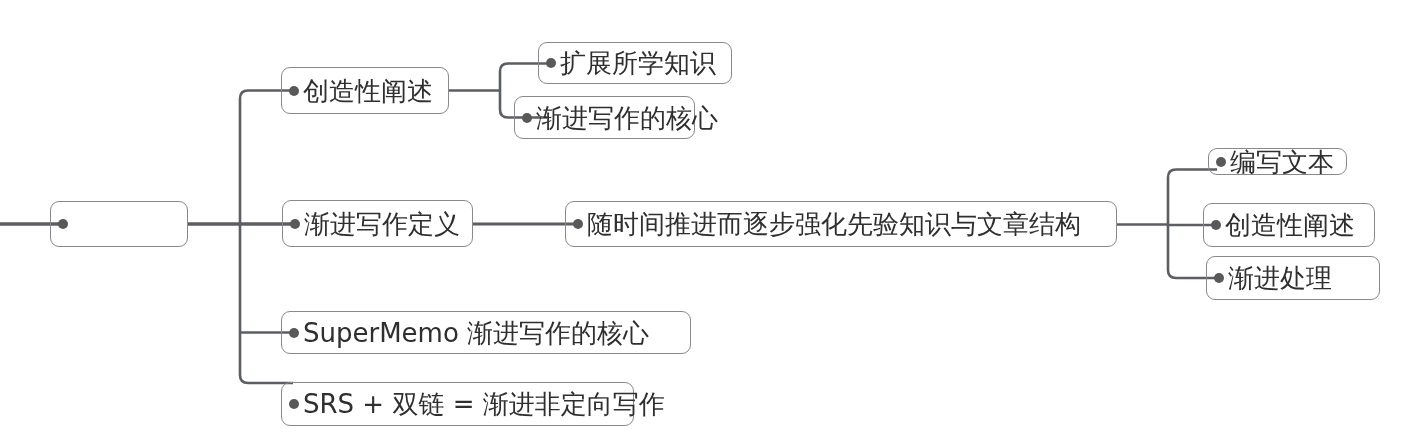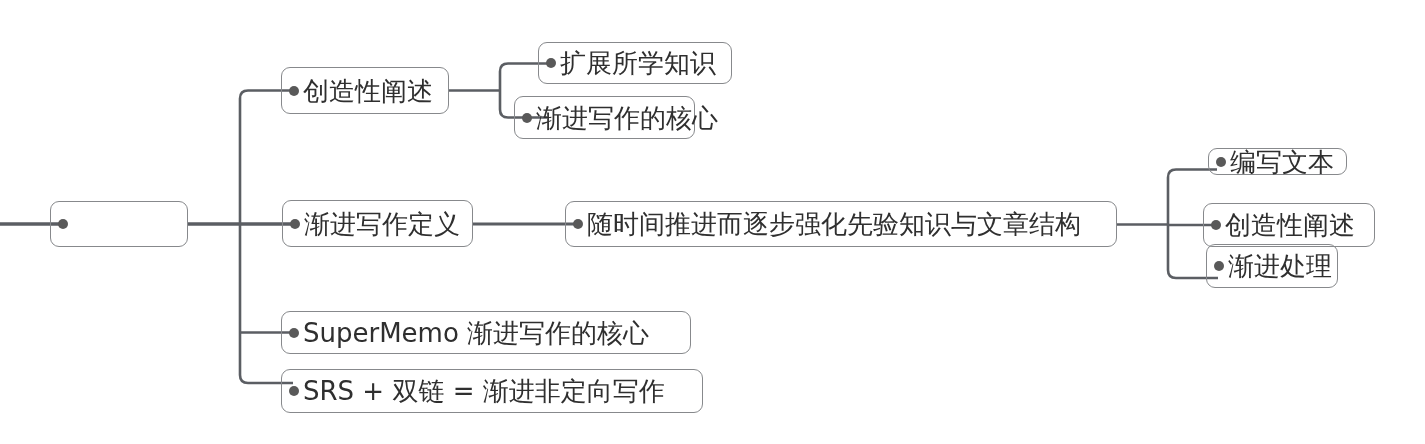--- a/index.html
+++ b/index.html
@@ -116,28 +116,28 @@
   <div class="node" style="left:1208px;top:148px;width:139px;height:27px">
     <span class="dot"></span>
     <span class="label">编写文本</span>
   </div>
 
   <div class="node" style="left:1203px;top:203px;width:172px;height:44px">
     <span class="dot"></span>
     <span class="label">创造性阐述</span>
   </div>
 
-  <div class="node" style="left:1206px;top:244px;width:132px;height:44px">
+  <div class="node" style="left:1206px;top:256px;width:174px;height:44px">
     <span class="dot"></span>
     <span class="label">渐进处理</span>
   </div>
 
   <div class="node" style="left:281px;top:311px;width:410px;height:43px">
     <span class="dot"></span>
     <span class="label">SuperMemo 渐进写作的核心</span>
   </div>
 
-  <div class="node" style="left:281px;top:369px;width:422px;height:44px">
+  <div class="node" style="left:281px;top:382px;width:353px;height:44px">
     <span class="dot"></span>
     <span class="label">SRS + 双链 = 渐进非定向写作</span>
   </div>
 
 </div>
 
 </body></html>

